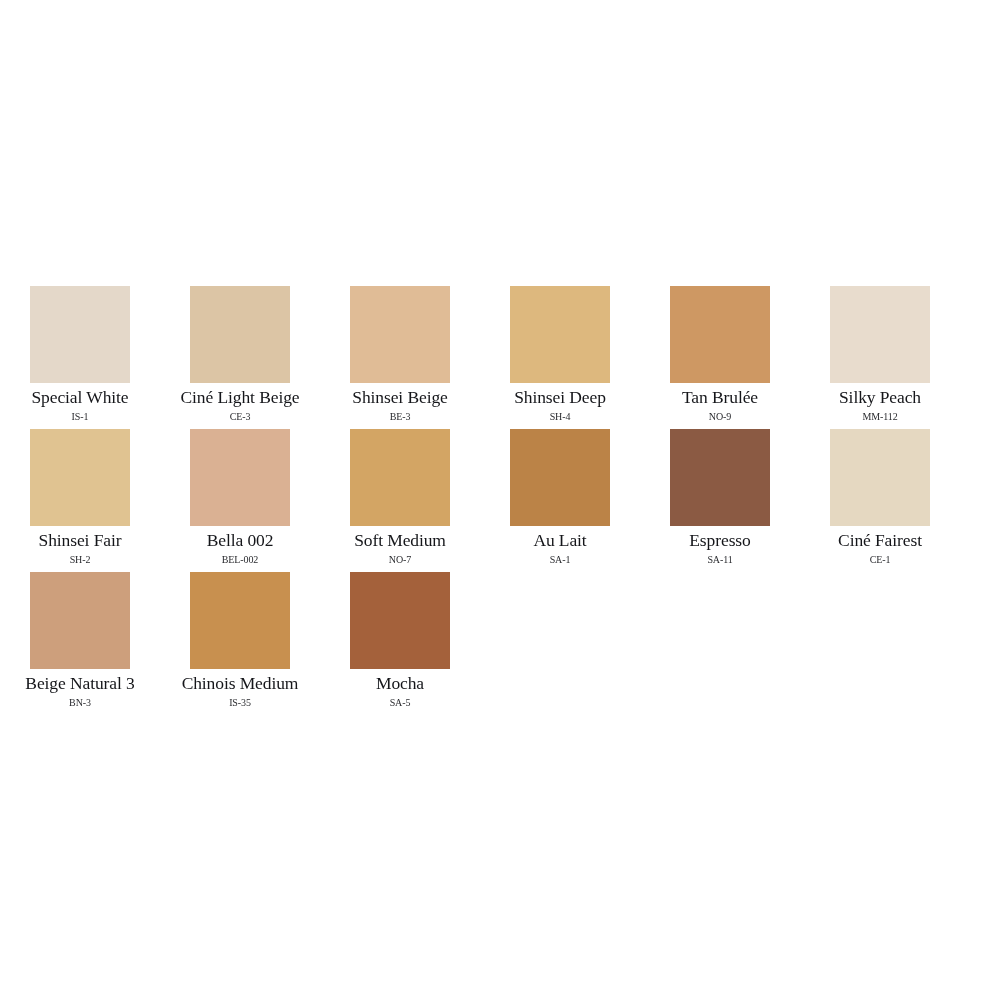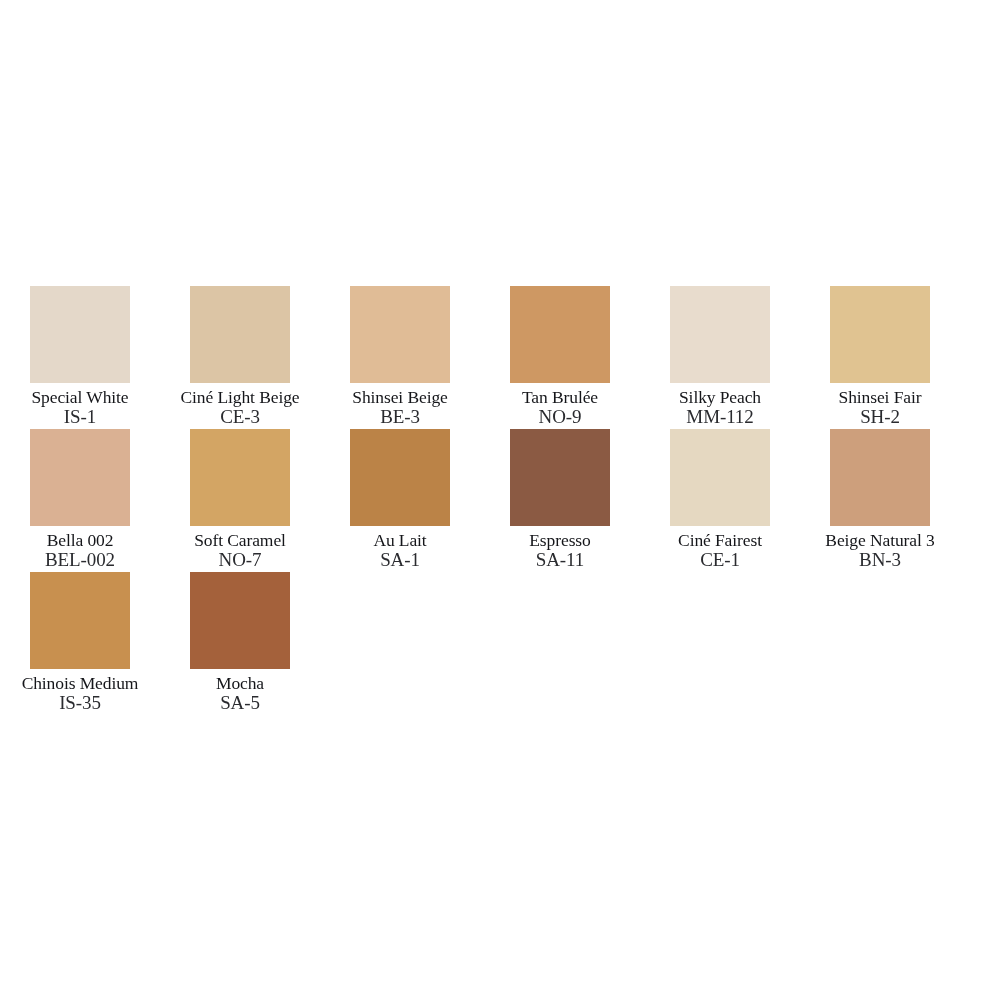--- a/index.html
+++ b/index.html
@@ -48,21 +48,21 @@
     margin-top: 4px;
     font-size: 17.5px;
     line-height: 21px;
     color: #15161a;
     text-align: center;
     white-space: nowrap;
     letter-spacing: -0.1px;
   }
   .swatch-code {
     margin-top: 0px;
-    font-size: 19px;
+    font-size: 10px;
     line-height: 18px;
     color: #2a2b2f;
     text-align: center;
     white-space: nowrap;
     letter-spacing: -0.1px;
   }
 </style>
 </head>
 <body>
 
@@ -77,20 +77,25 @@
         <div class="swatch-chip" style="background: rgb(220, 197, 165);"></div>
         <div class="swatch-name">Ciné Light Beige</div>
         <div class="swatch-code">CE-3</div>
       </div>
       <div class="swatch-cell">
         <div class="swatch-chip" style="background: rgb(224, 188, 150);"></div>
         <div class="swatch-name">Shinsei Beige</div>
         <div class="swatch-code">BE-3</div>
       </div>
       <div class="swatch-cell">
+        <div class="swatch-chip" style="background: rgb(221, 184, 126);"></div>
+        <div class="swatch-name">Shinsei Deep</div>
+        <div class="swatch-code">SH-4</div>
+      </div>
+      <div class="swatch-cell">
         <div class="swatch-chip" style="background: rgb(206, 152, 99);"></div>
         <div class="swatch-name">Tan Brulée</div>
         <div class="swatch-code">NO-9</div>
       </div>
       <div class="swatch-cell">
         <div class="swatch-chip" style="background: rgb(232, 220, 205);"></div>
         <div class="swatch-name">Silky Peach</div>
         <div class="swatch-code">MM-112</div>
       </div>
       <div class="swatch-cell">
@@ -98,21 +103,21 @@
         <div class="swatch-name">Shinsei Fair</div>
         <div class="swatch-code">SH-2</div>
       </div>
       <div class="swatch-cell">
         <div class="swatch-chip" style="background: rgb(218, 177, 147);"></div>
         <div class="swatch-name">Bella 002</div>
         <div class="swatch-code">BEL-002</div>
       </div>
       <div class="swatch-cell">
         <div class="swatch-chip" style="background: rgb(211, 165, 100);"></div>
-        <div class="swatch-name">Soft Caramel</div>
+        <div class="swatch-name">Soft Medium</div>
         <div class="swatch-code">NO-7</div>
       </div>
       <div class="swatch-cell">
         <div class="swatch-chip" style="background: rgb(187, 131, 71);"></div>
         <div class="swatch-name">Au Lait</div>
         <div class="swatch-code">SA-1</div>
       </div>
       <div class="swatch-cell">
         <div class="swatch-chip" style="background: rgb(139, 90, 67);"></div>
         <div class="swatch-name">Espresso</div>

